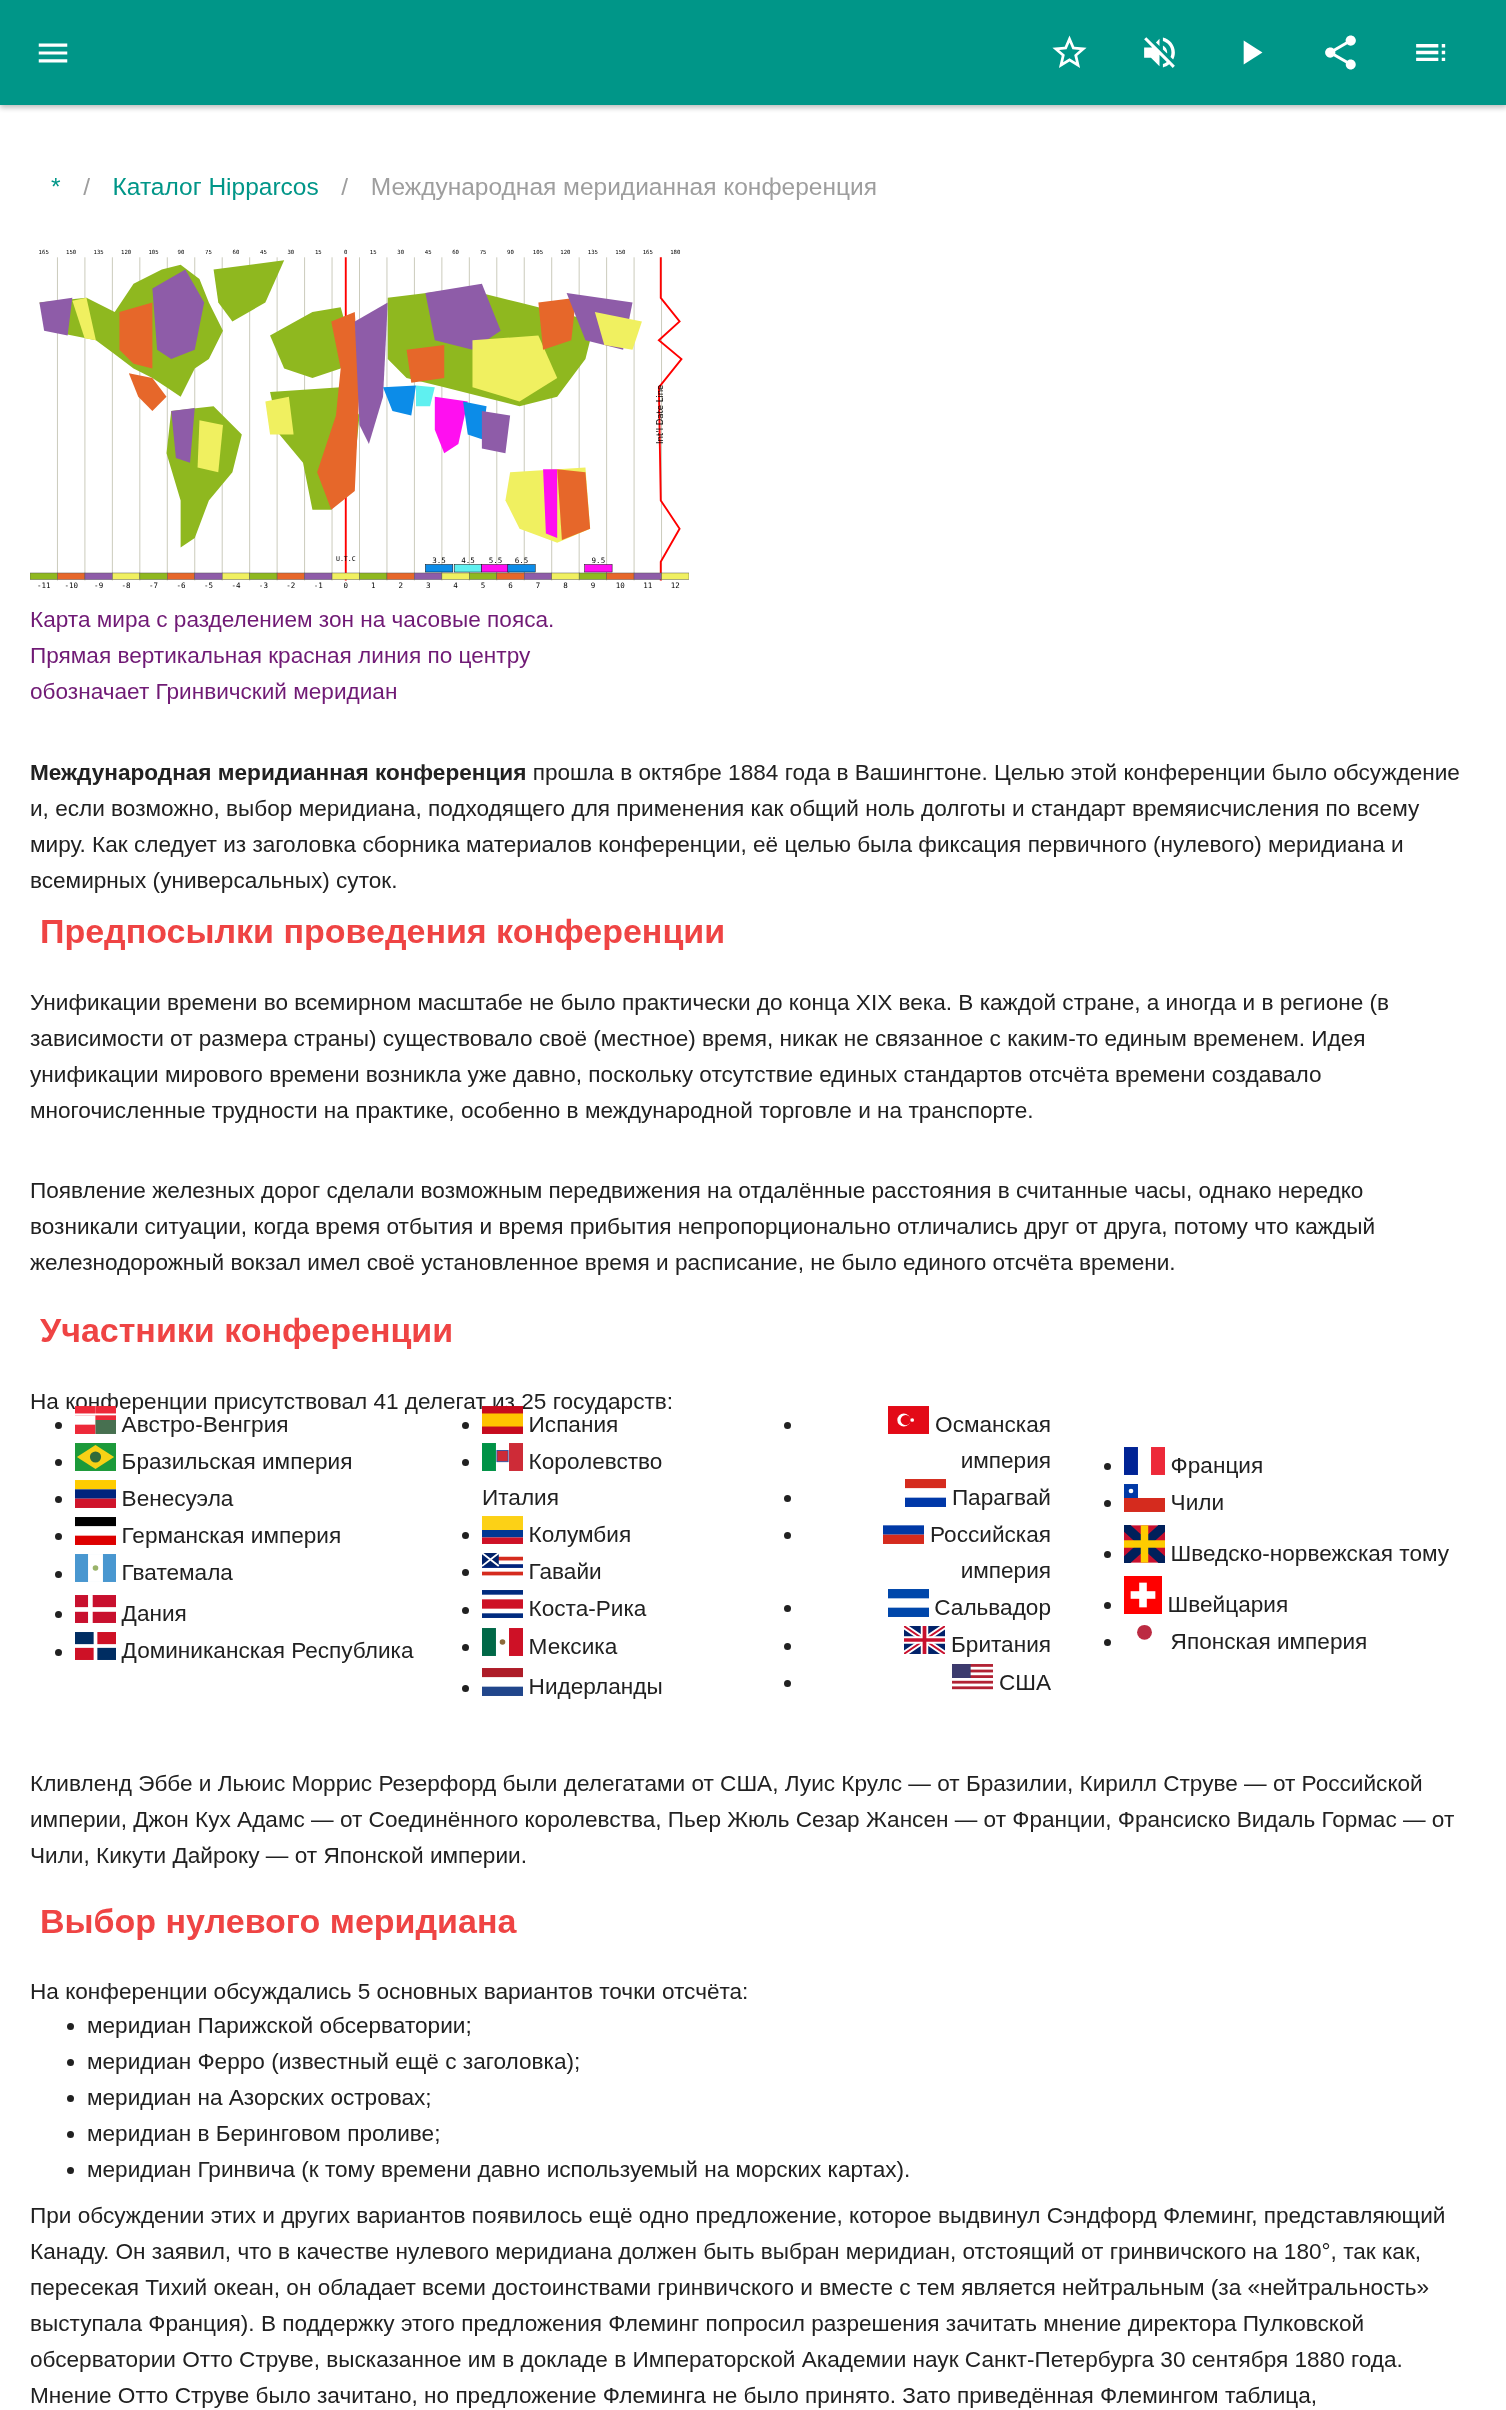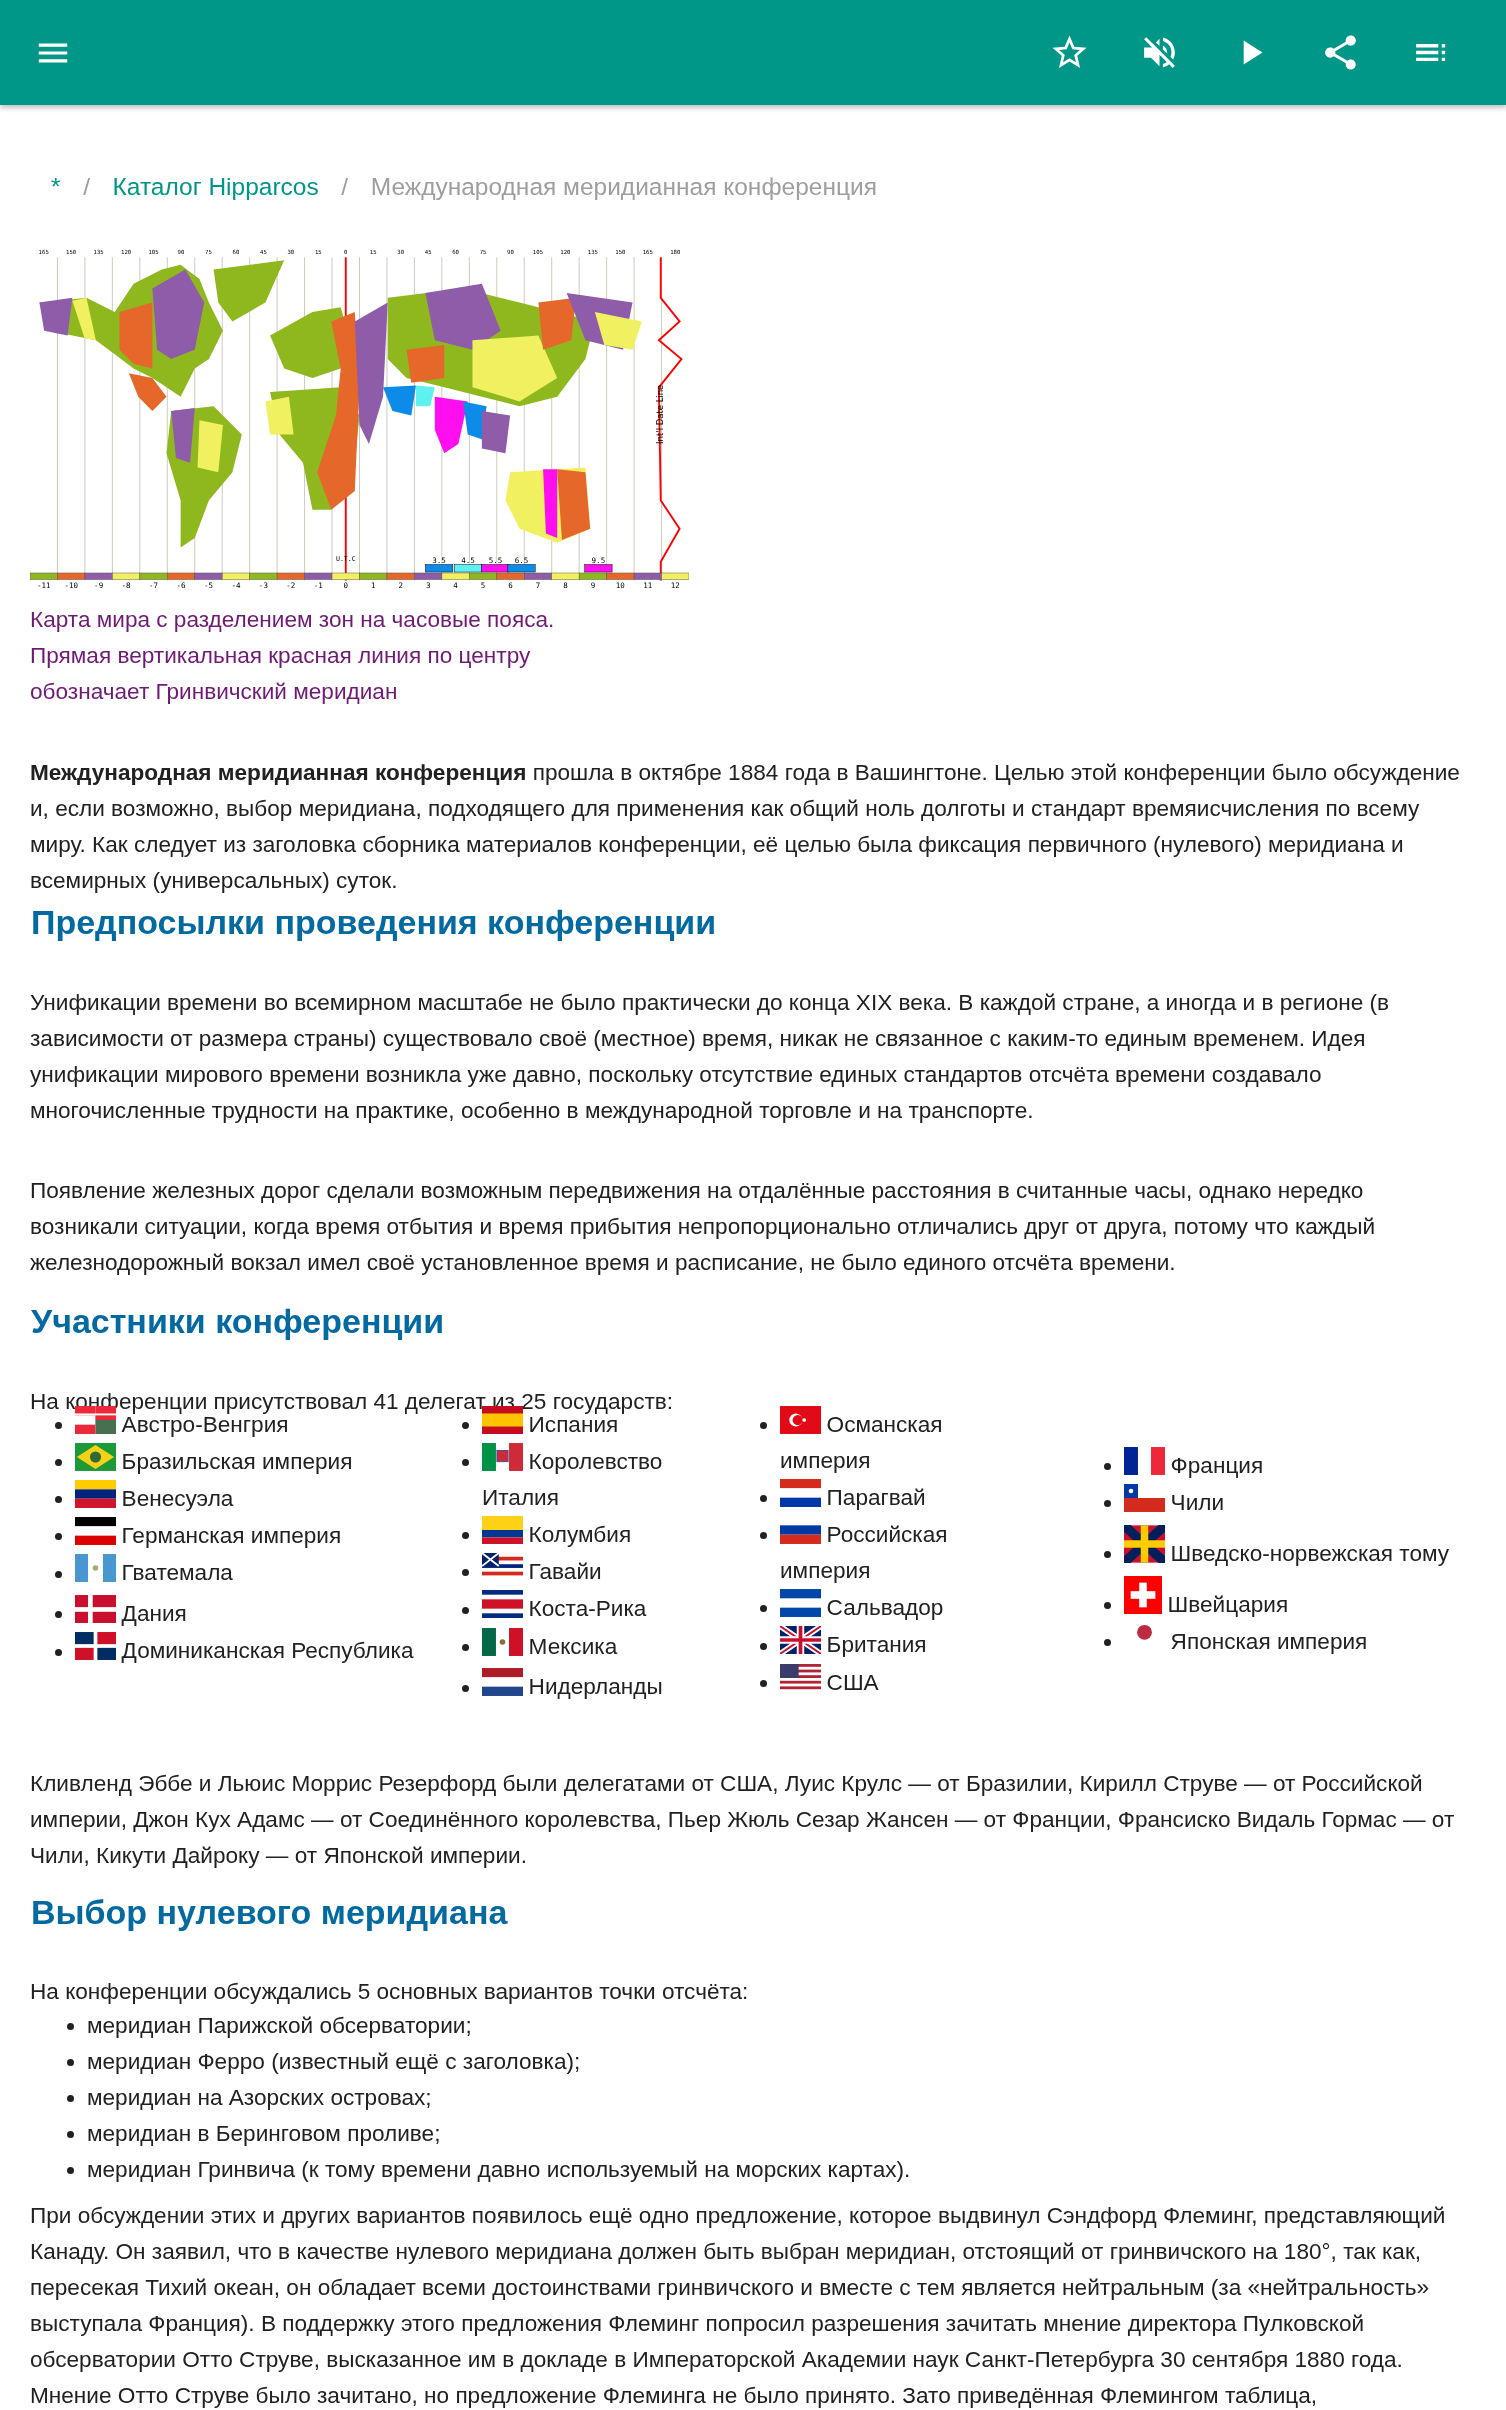--- a/index.html
+++ b/index.html
@@ -20,21 +20,21 @@
   .content { position: absolute; left: 30px; top: 105px; width: 1446px; }
   .breadcrumb { position: absolute; top: 66px; left: 21px; font-size: 24.5px; line-height: 32px; white-space: nowrap; }
   .breadcrumb .link { color: #009688; text-decoration: none; }
   .breadcrumb .sep { color: #9e9e9e; margin: 0 22.6px; }
   .breadcrumb .current { color: #9e9e9e; }
   .figure { position: absolute; top: 141px; left: 0; width: 659px; }
   .map { width: 659px; height: 343px; display: block; }
   .caption { font-size: 22.6px; line-height: 36px; color: #701a75; margin-top: 13px; }
   .text { font-size: 22.6px; line-height: 36px; color: #212121; margin-top: 38px; }
   .p1 { position: absolute; top: 612px; left: 0; width: 1446px; }
-  h2 { font-size: 34px; font-weight: bold; margin: 1px; line-height: 43px; color: #0369a1; text-align: center; }
+  h2 { font-size: 34px; font-weight: bold; margin: 10px; line-height: 43px; color: #ef4444; text-align: center; }
   .h-pre { position: absolute; top: 795px; left: 0; }
   .p2 { position: absolute; top: 842px; left: 0; width: 1446px; }
   .p3 { position: absolute; top: 1030px; left: 0; width: 1446px; }
   .h-part { position: absolute; top: 1194px; left: 0; }
   .p4 { position: absolute; top: 1241px; left: 0; }
   .countries { position: absolute; top: 1301px; left: 0; width: 1446px; }
   .col { position: absolute; top: 0; margin: 0; padding-left: 45px; list-style: disc; font-size: 22.6px; }
   .col li { line-height: 36px; }
   .col li.tall { margin-top: 3.8px; }
   .flag { display: inline-block; width: 41px; height: 28px; vertical-align: -1.9px; margin-right: 5.6px; overflow: hidden; }
@@ -338,21 +338,21 @@
               <rect x="15" width="14" height="30" fill="#fff"></rect>
               <rect x="29" width="15" height="30" fill="#ce1126"></rect>
               <circle cx="22" cy="15" r="3" fill="#8c6a3a"></circle>
             </svg></span><span>Мексика</span></li>
       <li class="tall"><span class="flag"><svg width="41" height="28" viewBox="0 0 44 30">
               <rect width="44" height="10" fill="#ae1c28"></rect>
               <rect y="10" width="44" height="10" fill="#fff"></rect>
               <rect y="20" width="44" height="10" fill="#21468b"></rect>
             </svg></span><span>Нидерланды</span></li>
     </ul>
-    <ul class="col" style="left:705px; width:292px;">
+    <ul class="col" style="left:729px; width:292px;text-align:right;">
       <li><span class="flag"><svg width="41" height="28" viewBox="0 0 44 30">
               <rect width="44" height="30" fill="#e30a17"></rect>
               <circle cx="17" cy="15" r="7" fill="#fff"></circle>
               <circle cx="19" cy="15" r="5.5" fill="#e30a17"></circle>
               <circle cx="26" cy="15" r="2" fill="#fff"></circle>
             </svg></span><span>Османская империя</span></li>
       <li><span class="flag"><svg width="41" height="28" viewBox="0 0 44 30">
               <rect width="44" height="10" fill="#d52b1e"></rect>
               <rect y="10" width="44" height="10" fill="#fff"></rect>
               <rect y="20" width="44" height="10" fill="#0038a8"></rect>

